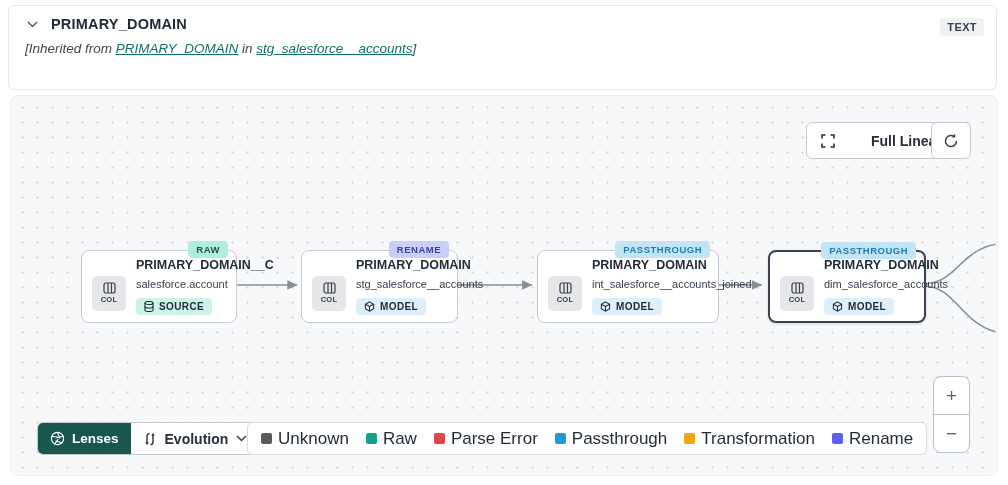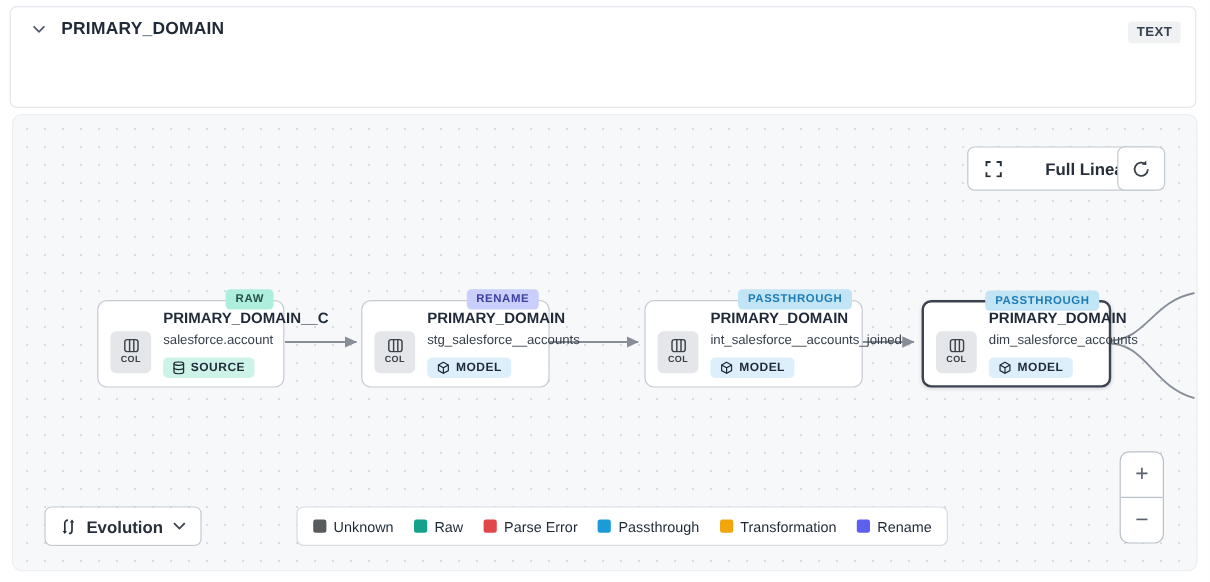--- a/index.html
+++ b/index.html
@@ -46,38 +46,39 @@
   .zoomctl button { flex:1; background:none; border:none; font-size:19px; color:#5a6270; cursor:pointer; font-family:"Liberation Sans",sans-serif; }
   .zoomctl .divider { height:1px; background:#b9bfc7; }
 
   
   .lenses-bar { position:absolute; left:26px; top:326px; height:33px; display:flex; border-radius:6px; overflow:hidden; border:1px solid #c4c9cf; background:#fff; }
   .lenses-btn { display:flex; align-items:center; gap:7px; background:#19574e; color:#fff; font-size:13.5px; font-weight:bold; padding:0 12px; border:none; cursor:pointer; }
   .lens-select { display:flex; align-items:center; gap:8px; padding:0 12px; font-size:14px; color:#272f3a; cursor:pointer; background:#fff; border:none; font-weight:600; }
 
   
   .legend { position:absolute; left:236px; top:326px; height:33px; background:#fff; border:1px solid #d7dbdf; border-radius:6px; display:flex; align-items:center; gap:17px; padding:0 13px; }
-  .legend-item { display:flex; align-items:center; gap:6px; font-size:12px; color:#1f2937; }
+  .legend-item { display:flex; align-items:center; gap:6px; font-size:17px; color:#1f2937; }
   .legend-swatch { width:11px; height:11px; border-radius:2px; flex:0 0 auto; }
 </style>
 </head>
 <body>
 
 <div class="page">
 
   <div class="header-card">
     <div class="header-row">
       <button class="chev-btn">
         <svg width="11" height="7" viewBox="0 0 11 7">
             <polyline points="1,1 5.5,5.5 10,1" fill="none" stroke="#4b5563" stroke-width="1.4"></polyline>
           </svg>
       </button>
       <span class="hdr-title">PRIMARY_DOMAIN</span>
     </div>
     <span class="type-badge">TEXT</span>
+    <div class="inherited"><span>[Inherited from </span><a>PRIMARY_DOMAIN</a><span> in </span><a>stg_salesforce__accounts</a><span>]</span></div>
   </div>
 
   <div class="canvas">
 
     <svg class="edges" width="988" height="381" viewBox="0 0 988 381">
       <defs>
         <marker id="arrow" viewBox="0 0 8 8" refX="7" refY="4" markerWidth="7" markerHeight="7" orient="auto">
           <path d="M0,0.6 L7.4,4 L0,7.4 z" fill="#878e98"></path>
         </marker>
       </defs>
@@ -194,20 +195,27 @@
         </svg>
     </button>
 
     <div class="zoomctl">
       <button>+</button>
       <div class="divider"></div>
       <button>−</button>
     </div>
 
     <div class="lenses-bar">
+      <button class="lenses-btn">
+        <svg width="15" height="15" viewBox="0 0 16 16">
+            <circle cx="8" cy="8" r="6.5" fill="none" stroke="#fff" stroke-width="1.3"></circle>
+            <path d="M8,1.5 L10.5,8 M14.2,5.5 L7,7.2 M13,12.8 L6,10.5 M5,14 L8.8,8.6 M2,5.8 L8.2,6.4" fill="none" stroke="#fff" stroke-width="1.1"></path>
+          </svg>
+        <span>Lenses</span>
+      </button>
       <button class="lens-select">
         <svg width="14" height="16" viewBox="0 0 14 16">
             <path d="M4,13 V5 a2.6,2.6 0 0 1 2.6,-2.6 M10,3 V11 a2.6,2.6 0 0 1 -2.6,2.6" fill="none" stroke="#272f3a" stroke-width="1.4"></path>
             <path d="M2.2,11.5 L4,14 L5.8,11.5 Z" fill="#272f3a"></path>
             <path d="M8.2,4.5 L10,2 L11.8,4.5 Z" fill="#272f3a"></path>
           </svg>
         <span>Evolution</span>
         <svg width="11" height="7" viewBox="0 0 11 7">
             <polyline points="1,1 5.5,5.5 10,1" fill="none" stroke="#3a4149" stroke-width="1.5"></polyline>
           </svg>

